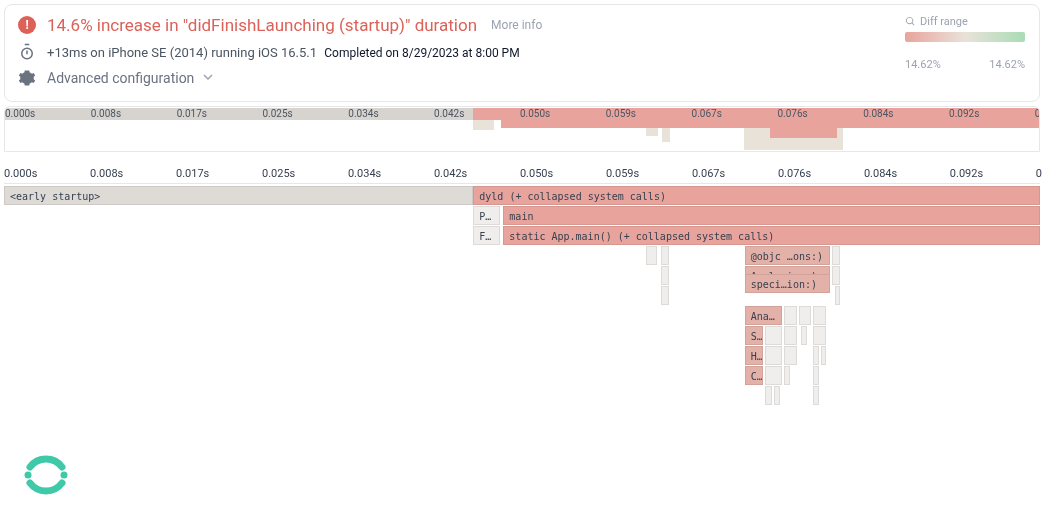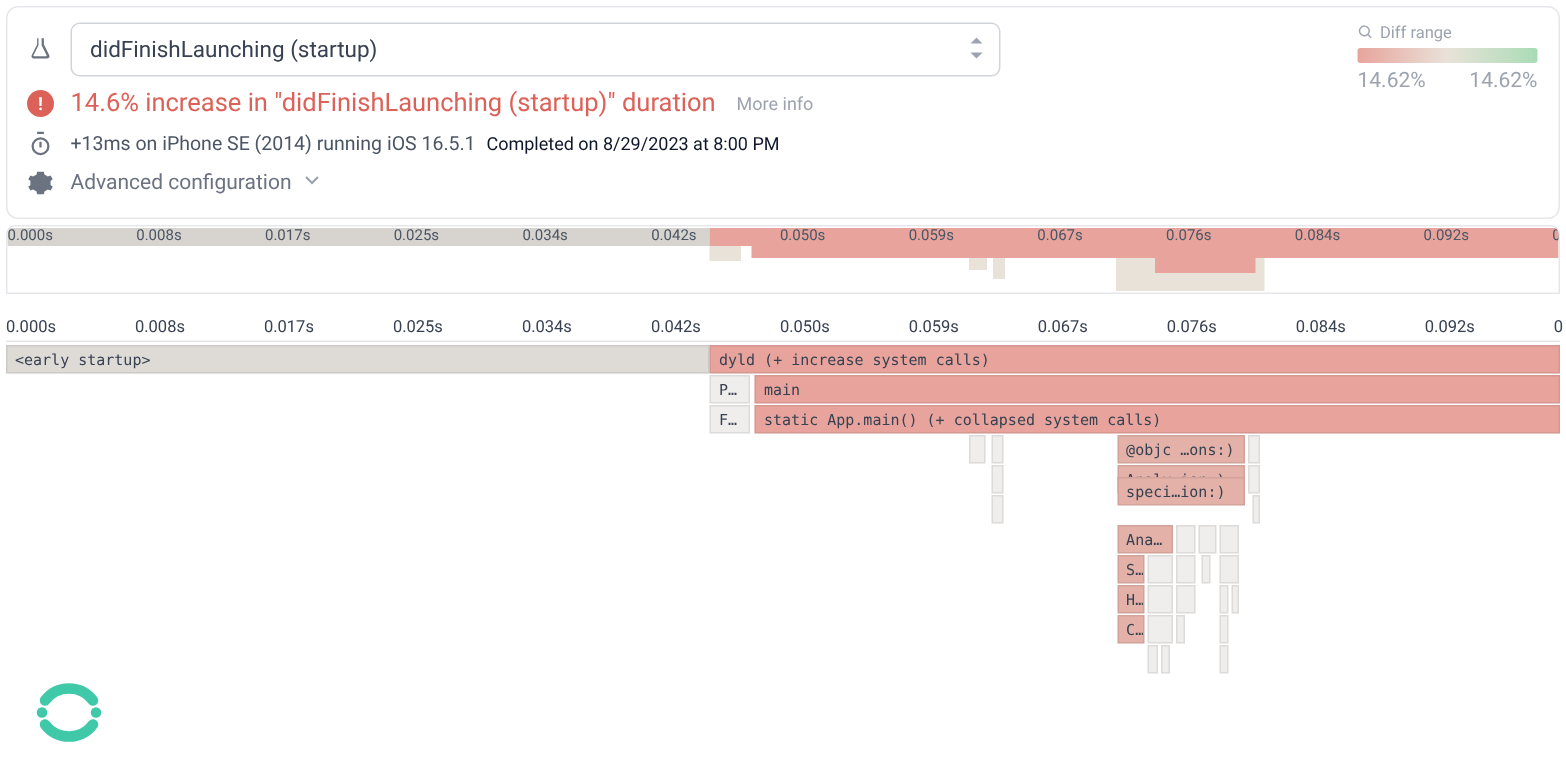--- a/index.html
+++ b/index.html
@@ -50,21 +50,21 @@
   .legend {
     position: absolute; top: 10px; right: 14px; width: 120px;
     font-size: 11px; color: #6b7280; text-align: left;
   }
   .legend .label-row { display: flex; align-items: center; gap: 4px; margin-bottom: 4px; color: #9ca3af;}
   .legend .mag { width: 11px; height: 11px; }
   .legend .gradient {
     height: 10px; border-radius: 2px;
     background: linear-gradient(90deg, #e8a49c 0%, #e9e2d9 50%, #a9dcb5 100%);
   }
-  .legend .range { display: flex; justify-content: space-between; font-size: 14px; margin-top: 4px; color: #9ca3af;}
+  .legend .range { display: flex; justify-content: space-between; font-size: 11px; margin-top: 16px; color: #9ca3af;}
 
   
   .minimap {
     margin: 4px 4px 0 4px;
     border: 1px solid #e5e7eb;
     border-top-left-radius: 6px; border-top-right-radius: 6px;
     height: 46px; position: relative; overflow: hidden;
     background: #fff;
   }
   .minimap .ticklabels, .ruler .ticklabels {
@@ -106,35 +106,20 @@
 
   
   .logo {
     position: absolute; left: 18px; bottom: 14px; width: 56px; height: 56px;
   }
 </style>
 </head>
 <body>
 
 <div class="panel">
-  <div class="row">
-    <span class="icon-cell beaker">
-      <svg viewBox="0 0 24 24">
-          <path d="M9 2v5.5L4.2 17c-.8 1.6.4 3 2 3h11.6c1.6 0 2.8-1.4 2-3L15 7.5V2h-2v6c0 .2 0 .3.1.5l4.4 8.8c.1.3-.1.7-.5.7H6.2c-.4 0-.6-.4-.5-.7l4.4-8.8c.1-.2.1-.3.1-.5V2H9z"></path>
-        </svg>
-    </span>
-    <div class="select">
-      <span>didFinishLaunching (startup)</span>
-      <span class="caret">
-        <svg width="10" height="14" viewBox="0 0 10 14">
-            <path d="M5 0 1 4h8zM5 14l4-4H1z" fill="#9ca3af"></path>
-          </svg>
-      </span>
-    </div>
-  </div>
 
   <div class="row">
     <span class="icon-cell">
       <span class="alert-badge">!</span>
     </span>
     <span class="headline">14.6% increase in "didFinishLaunching (startup)" duration</span>
     <span class="more-info">More info</span>
   </div>
 
   <div class="row">
@@ -221,21 +206,21 @@
       <span class="ticklabel" style="left: 66.4%;">0.067s</span>
       <span class="ticklabel" style="left: 74.7%;">0.076s</span>
       <span class="ticklabel" style="left: 83%;">0.084s</span>
       <span class="ticklabel" style="left: 91.3%;">0.092s</span>
       <span class="ticklabel" style="left: 99.6%;">0</span>
     </div>
 </div>
 
 <div class="flame" id="flame">
     <div class="frame f-grey" style="left: 0%; width: 45.3%; top: 0px;">&lt;early startup&gt;</div>
-    <div class="frame f-red" style="left: 45.3%; width: 54.7%; top: 0px;">dyld (+ increase system calls)</div>
+    <div class="frame f-red" style="left: 45.3%; width: 54.7%; top: 0px;">dyld (+ collapsed system calls)</div>
     <div class="frame f-light" style="left: 45.3%; width: 2.6%; top: 20px;">Pe…s</div>
     <div class="frame f-red" style="left: 48.2%; width: 51.8%; top: 20px;">main</div>
     <div class="frame f-light" style="left: 45.3%; width: 2.6%; top: 40px;">F…)</div>
     <div class="frame f-red" style="left: 48.2%; width: 51.8%; top: 40px;">static App.main() (+ collapsed system calls)</div>
     <div class="frame f-light f-tiny" style="left: 62%; width: 1%; top: 60px;"></div>
     <div class="frame f-light f-tiny" style="left: 63.4%; width: 0.8%; top: 60px;"></div>
     <div class="frame f-red2" style="left: 71.5%; width: 8.2%; top: 60px;">@objc …ons:)</div>
     <div class="frame f-light f-tiny" style="left: 79.9%; width: 0.8%; top: 60px;"></div>
     <div class="frame f-light f-tiny" style="left: 63.4%; width: 0.8%; top: 80px;"></div>
     <div class="frame f-red2" style="left: 71.5%; width: 8.2%; top: 80px;">Analy…ion:)</div>

